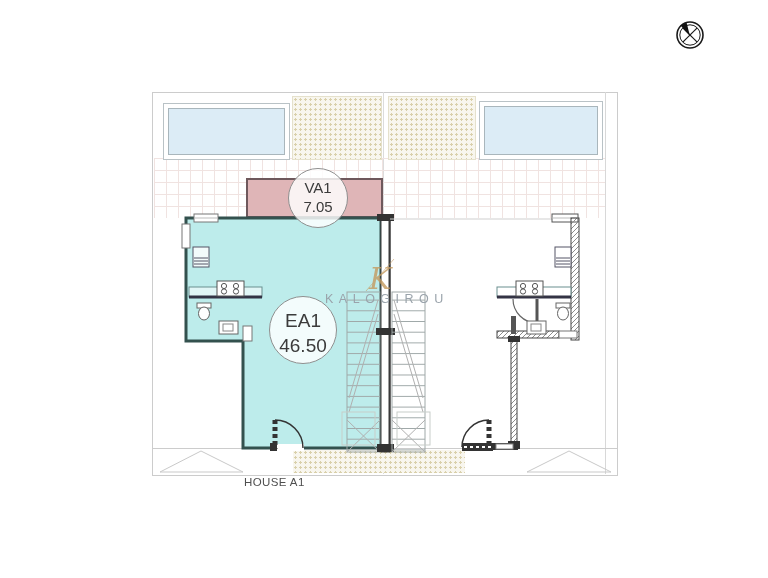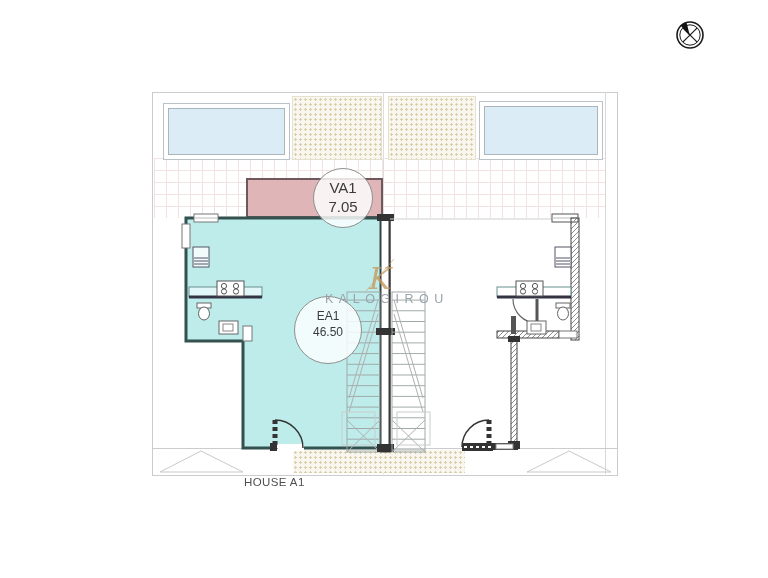--- a/index.html
+++ b/index.html
@@ -31,23 +31,23 @@
   .pool-left{left:163px;top:103px;width:127px;height:57px;}
   .pool-right{left:479px;top:101px;width:124px;height:59px;}
   .pool-water{width:100%;height:100%;background:var(--pool-fill,#dcecf6);border:1px solid #a9b6bc;box-sizing:border-box;}
 
   
   .veranda{left:246px;top:178px;width:137px;height:40px;box-sizing:border-box;
     background:var(--veranda-fill,#dfb5b7);border:2px solid var(--veranda-outline,#6e585c);}
 
   
   .room-label{border-radius:50%;background:rgba(255,255,255,0.82);border:1.5px solid #8f8f8f;
-    text-align:center;color:var(--label-text,#3b3b3b);box-sizing:border-box;margin-left:25px;}
+    text-align:center;color:var(--label-text,#3b3b3b);box-sizing:border-box;}
   .va1-label{left:288px;top:168px;width:60px;height:60px;font-size:15px;line-height:1.25;padding-top:10px;}
-  .ea1-label{left:269px;top:296px;width:68px;height:68px;font-size:12px;line-height:1.3;padding-top:12px;}
+  .ea1-label{left:269px;top:296px;width:68px;height:68px;font-size:19px;line-height:1.3;padding-top:12px;}
 
   
   .brand-text{left:325px;top:292px;width:120px;text-align:left;font-size:12.5px;
     letter-spacing:5.5px;color:var(--brand-gray,#9aa3ab);font-weight:400;}
 
   
   .plan-title{left:244px;top:476px;font-size:11.5px;font-weight:400;
     letter-spacing:.4px;color:var(--title-text,#4f4f4f);}
 
   svg.linework{position:absolute;left:0;top:0;}

